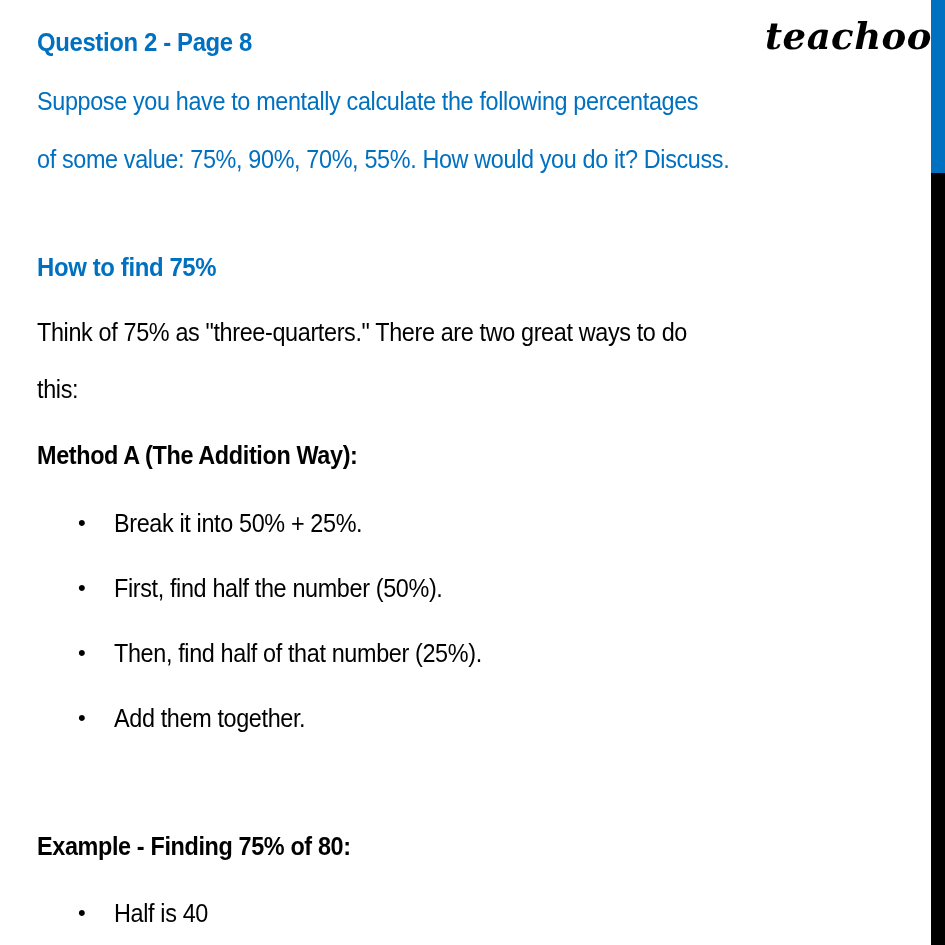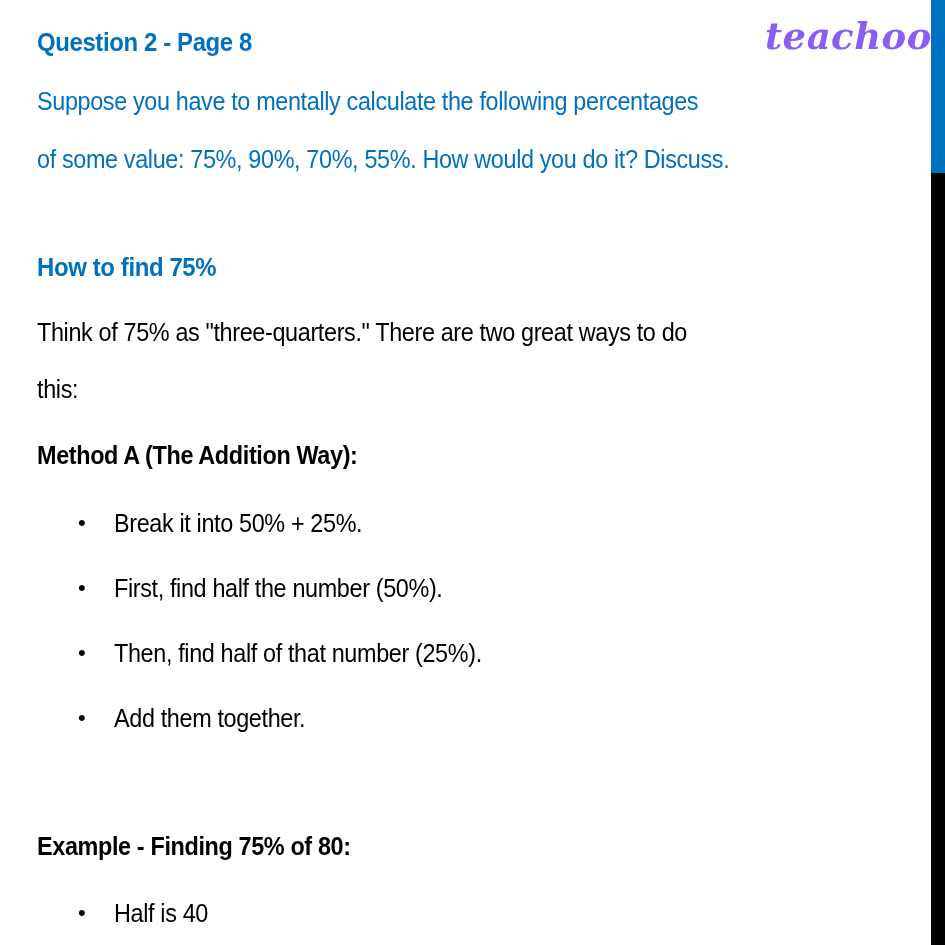--- a/index.html
+++ b/index.html
@@ -33,21 +33,21 @@
     }
     .logo {
       position: absolute;
       left: 765px;
       top: 14px;
       font-family: "DejaVu Serif", serif;
       font-style: italic;
       font-weight: bold;
       font-size: 37px;
       letter-spacing: 0.5px;
-      color: #8b5cf6;
+      color: #000000;
     }
     .line {
       position: absolute;
       left: 37px;
       white-space: nowrap;
       font-size: 26px;
       letter-spacing: -0.4px;
       transform-origin: left center;
     }
     .blue { color: #0070c0; }

